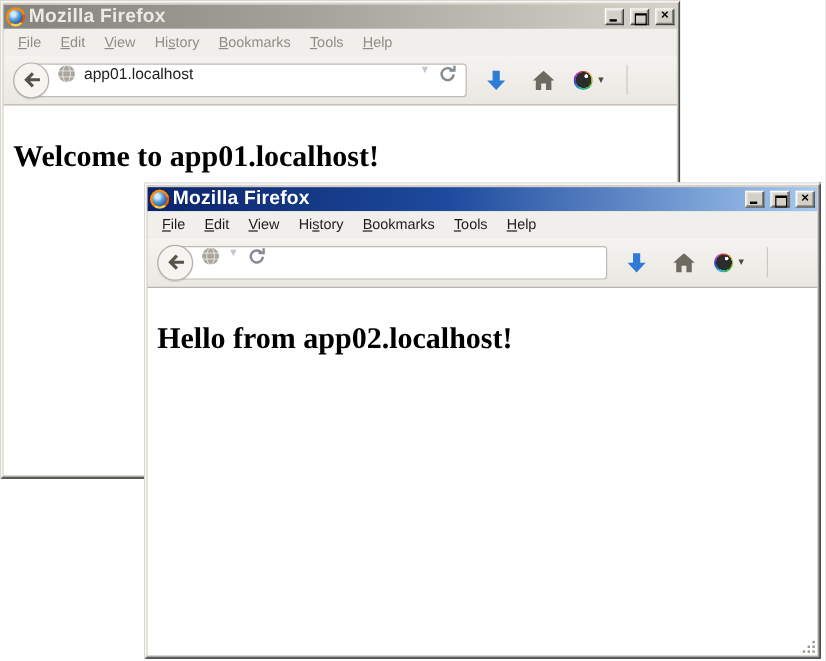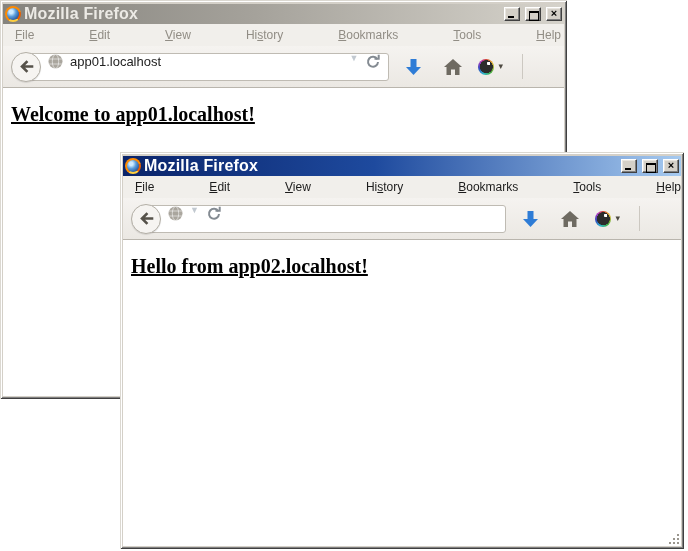--- a/index.html
+++ b/index.html
@@ -73,21 +73,20 @@
   .btn-max::after { content:""; position:absolute; left:3px; top:3px; width:8px; height:7px; border:1px solid #000; border-top-width:2px; }
   .btn-close span { transform: translateY(-1px); }
 
   
   .menubar {
     flex: 0 0 22px;
     background: var(--toolbar,#f1efeb);
     display: flex; align-items: center;
     padding: 0 4px;
     font-size: 12px;
-    gap: 39px;
   }
   .menu-item { padding: 3px 8px; white-space: nowrap; }
   .menu-item u { text-decoration: underline; }
   .window.active .menubar { color: #1c1c1c; }
   .window.inactive .menubar { color: #918d85; }
 
   
   .navbar {
     flex: 0 0 42px;
     background: linear-gradient(#f5f3f0, #ebe8e3);
@@ -129,27 +128,26 @@
       conic-gradient(#d23b2f, #ddb82f 60deg, #3fae3f 140deg, #2fb7c9 200deg, #3448c0 260deg, #b93bbf 320deg, #d23b2f);
   }
   .cw-caret { color: #4d4941; font-size: 9px; line-height: 9px; margin-left: 4px; }
   .separator { width: 1px; height: 25px; background: #ccc8c1; margin: 0 9px; }
   .hamburger { width: 22px; display: flex; flex-direction: column; gap: 3px; padding: 2px 0; }
   .hamburger i { display: block; height: 3px; background: #5d5950; border-radius: 1px; }
 
   
   .content { flex: 1; background: var(--page-bg,#ffffff); overflow: hidden; }
   .page-heading {
-    margin: 15px 8px 0;
+    margin: 29px 8px 0;
     font-family: "Liberation Serif", serif;
     font-weight: bold;
-    font-size: 20px;
+    font-size: 25px;
     color: var(--heading,#000000);
     white-space: nowrap;
-    text-decoration: underline;
   }
 
   
   .grip { position: absolute; right: 2px; bottom: 2px; }
 </style>
 </head>
 <body>
 
 <div class="window inactive" id="window1">
   <div class="titlebar">

